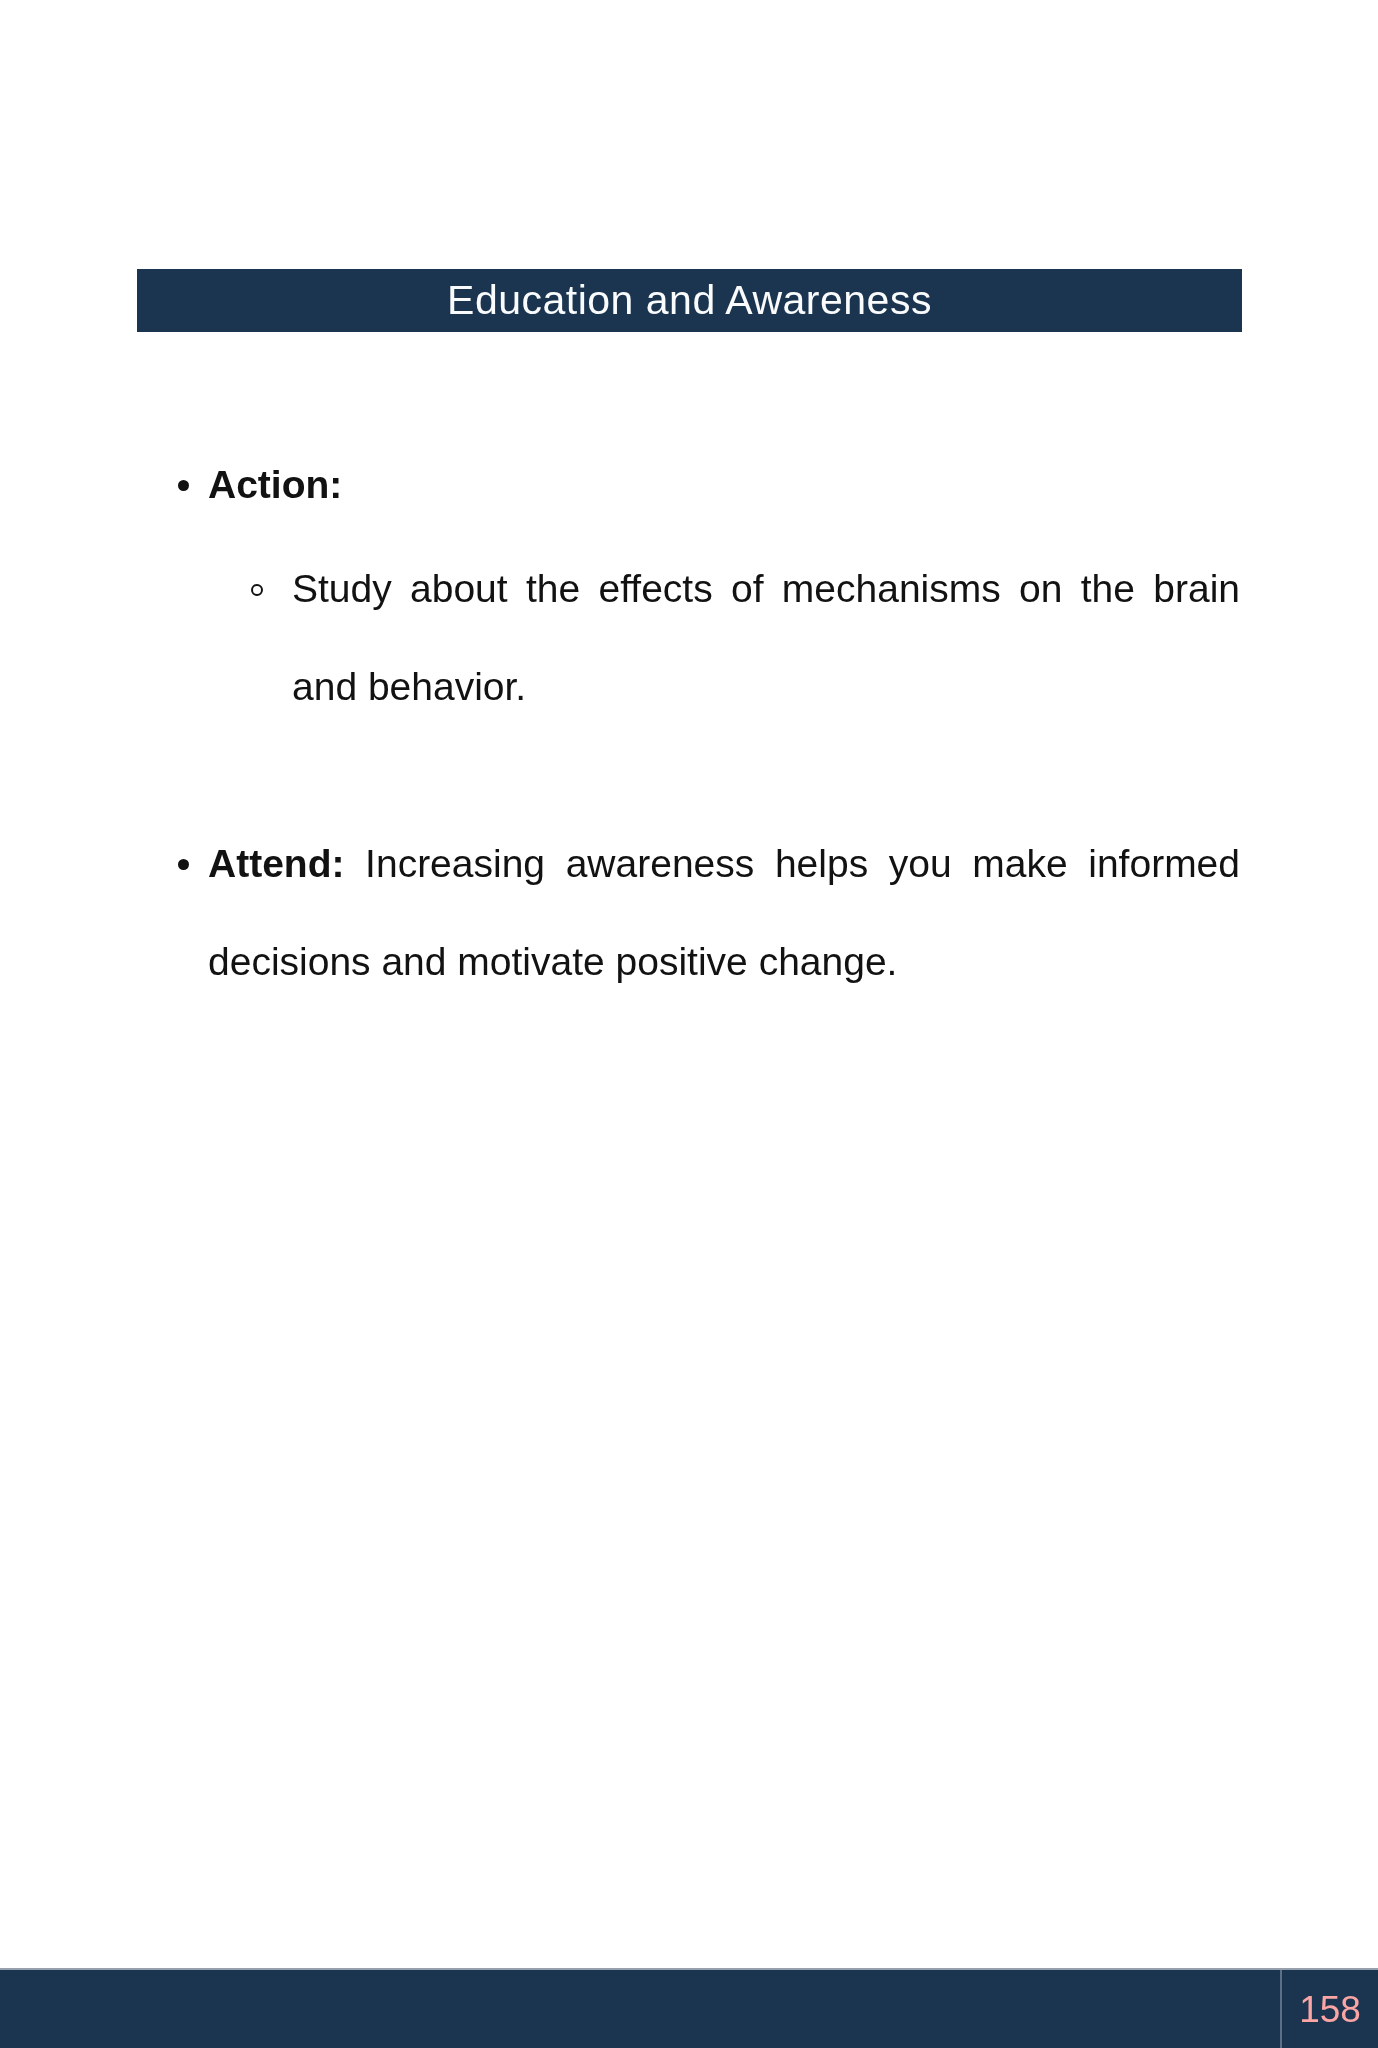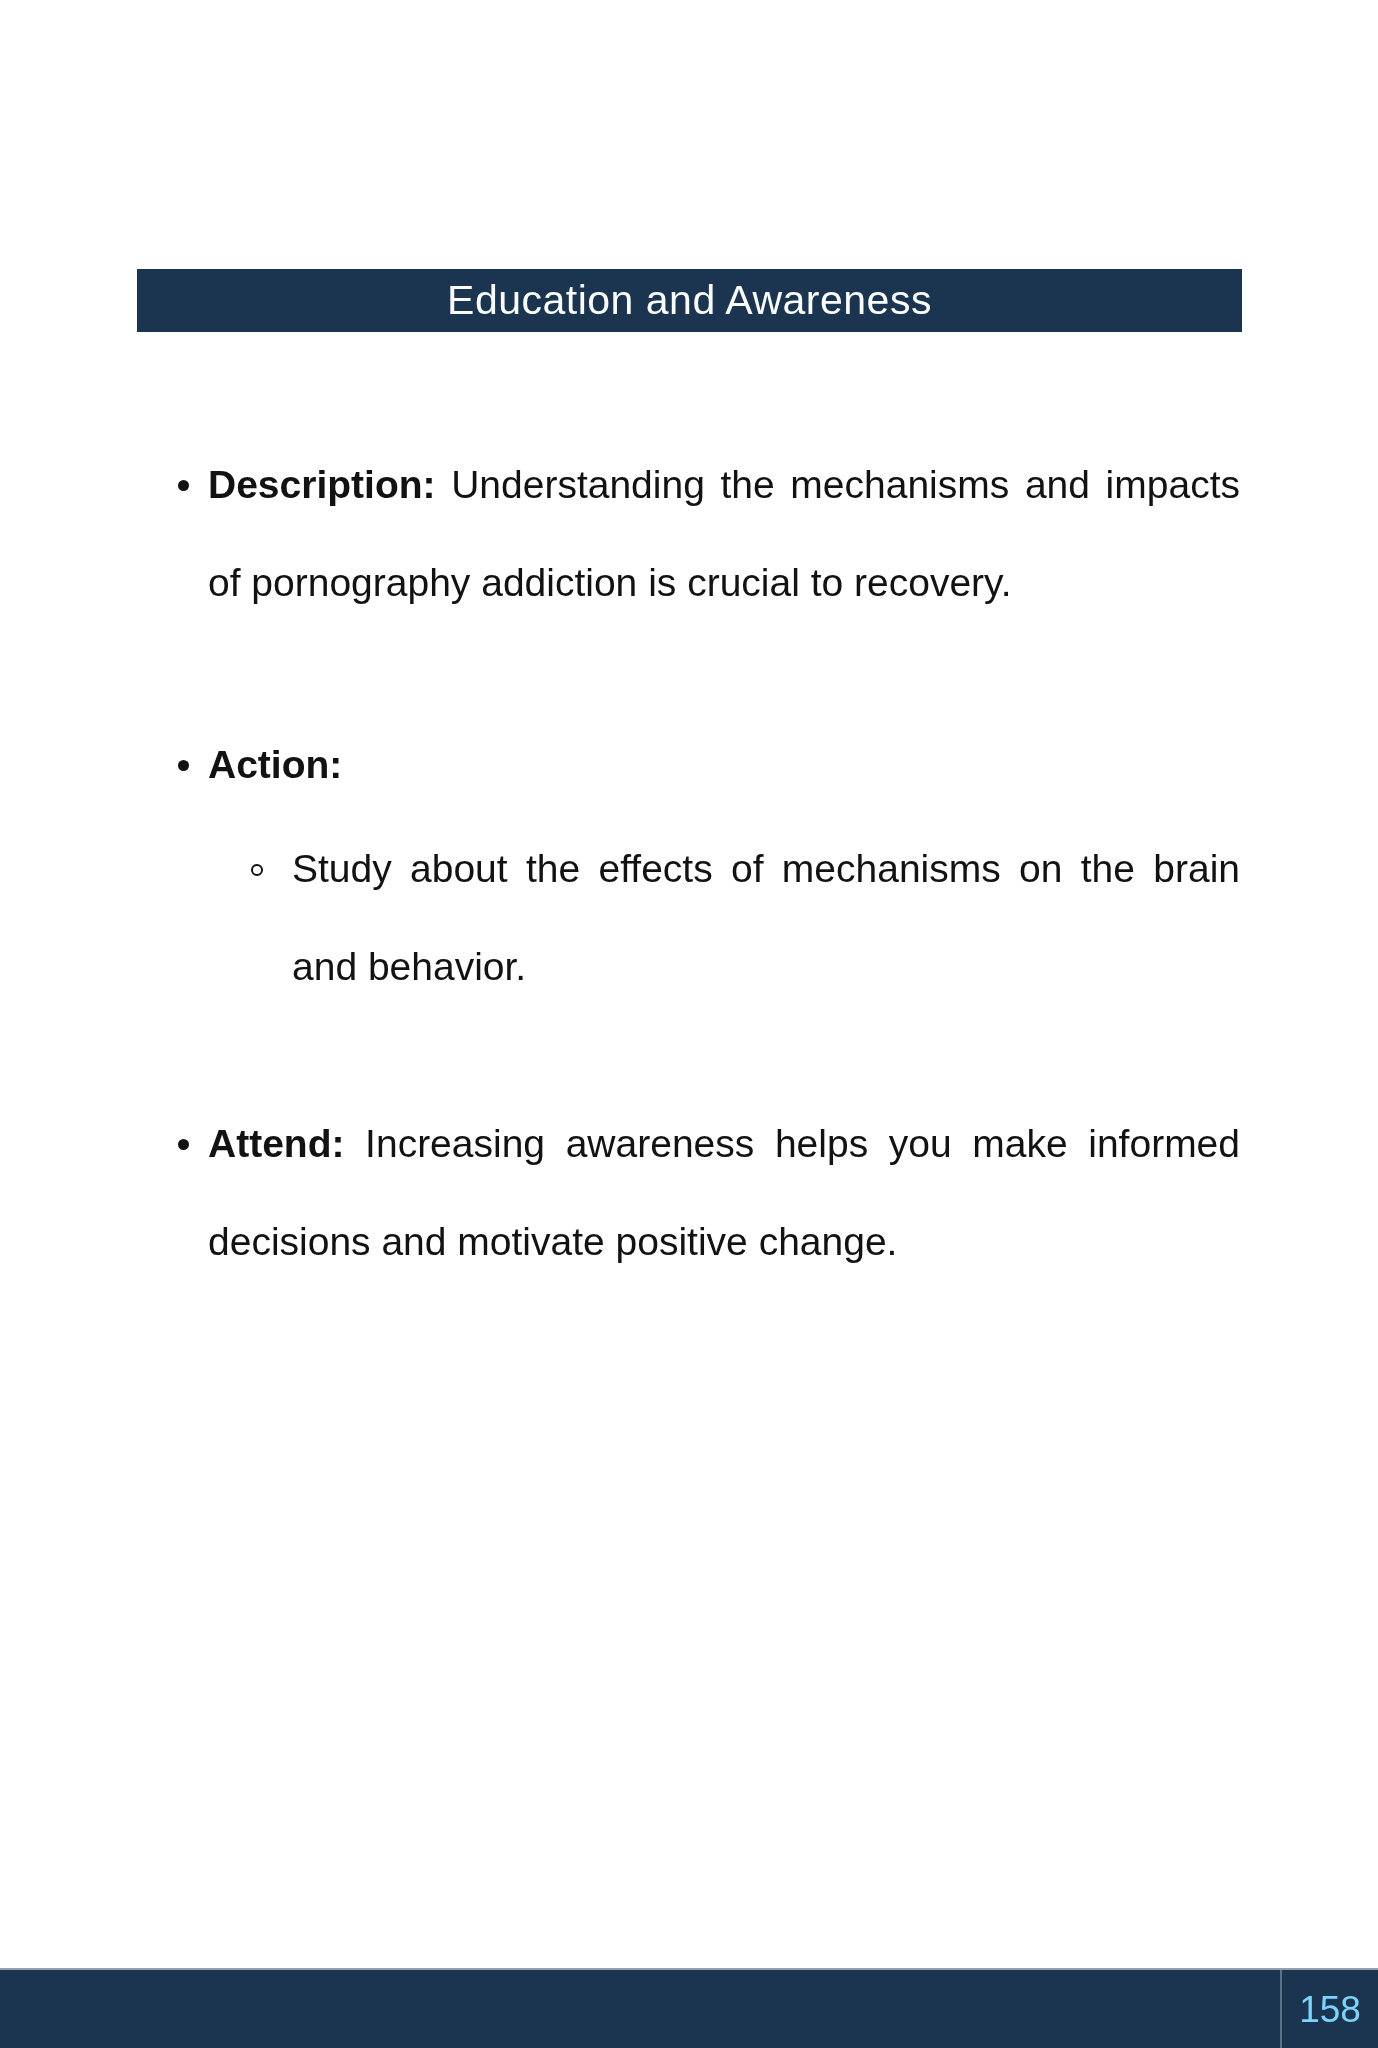--- a/index.html
+++ b/index.html
@@ -113,40 +113,35 @@
     right: 0;
     top: 0;
     height: 100%;
     box-sizing: border-box;
     padding-bottom: 26px;
     display: flex;
     align-items: center;
     justify-content: center;
   }
   .page-number-cell .num {
-    color: #7dd3fc;
+    color: #fca5a5;
     font-size: 37px;
   }
 </style>
 </head>
 <body>
 
 <div class="page">
 
   <div class="title-bar">
     <span class="title-text">Education and Awareness</span>
   </div>
 
   <ul class="bullets">
 
-    <li>
-      <span class="dot"></span>
-      <span class="b-label">Description:</span>
-      <span>Understanding the mechanisms and impacts of pornography addiction is crucial to recovery.</span>
-    </li>
 
     <li>
       <span class="dot"></span>
       <span class="b-label">Action:</span>
       <ul class="sub-bullets">
         <li>
           <span class="ring"></span>
           <span>Study about the effects of mechanisms on the brain and behavior.</span>
         </li>
       </ul>

